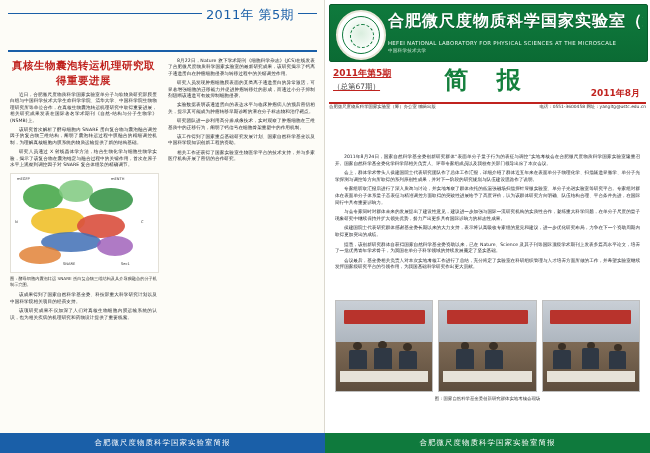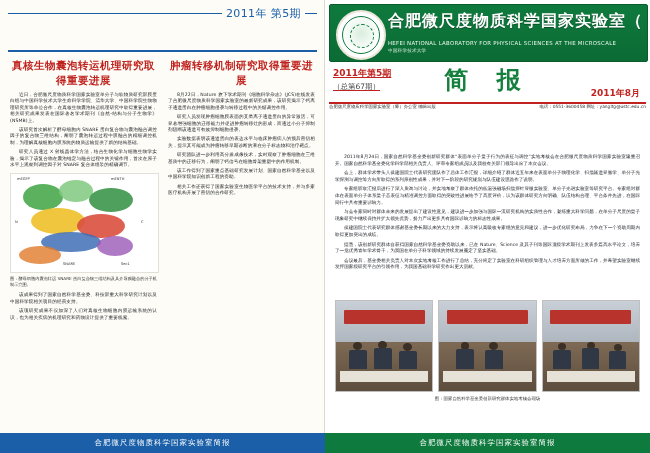--- a/index.html
+++ b/index.html
@@ -19,24 +19,24 @@
     border-right:1px solid #dcd9cf;
     box-sizing:border-box;
   }
   .lp-topbar{
     position:absolute;top:6px;left:0;width:325px;height:14px;
   }
   .lp-topbar .rule{
     position:absolute;top:7px;left:8px;width:309px;height:1px;background:#1a5fa8;
   }
   .lp-issue{
-    position:absolute;top:0px;right:20px;
+    position:absolute;top:0px;right:27px;
     background:#fdfcf7;
     padding:0 4px;
-    font-size:11px;color:#1a5fa8;
+    font-size:13px;color:#1a5fa8;
     letter-spacing:.4px;
   }
   .lp-section-banner{
     position:absolute;top:28px;left:28px;
     width:150px;height:22px;
   }
   .lp-section-banner .bookicon{
     position:absolute;left:0;top:2px;width:20px;height:16px;
   }
   .lp-section-banner .bk1{position:absolute;left:0;top:4px;width:20px;height:11px;background:#2b6cb0;transform:skewY(-8deg);border-radius:1px;}
@@ -239,21 +239,20 @@
 
         <div class="fig-cap">图：酵母细胞内囊泡转运 SNARE 蛋白复合物三维结构及其介导膜融合的分子机制示意图。</div>
 
         <div class="art-body">
           <p>该成果得到了国家自然科学基金委、科技部重大科学研究计划以及中国科学院相关项目的经费支持。</p>
           <p>该项研究成果不仅加深了人们对真核生物细胞内膜运输系统的认识，也为相关疾病的机理研究和药物设计提供了重要线索。</p>
         </div>
       </div>
 
       <div class="lp-col">
-        <div class="art-title">肿瘤转移机制研究取得重要进展</div>
         <div class="art-body">
           <p>8月22日，Nature 旗下学术期刊《细胞科学杂志》(JCS)在线发表了合肥微尺度物质科学国家实验室的最新研究成果，该研究揭示了钙离子通道蛋白在肿瘤细胞侵袭与转移过程中的关键调控作用。</p>
           <p>研究人员发现肿瘤细胞膜表面的某类离子通道蛋白的异常激活，可显著增强细胞的迁移能力并促进肿瘤转移灶的形成，而通过小分子抑制剂阻断该通道可有效抑制细胞侵袭。</p>
           <p>实验数据表明该通道蛋白的表达水平与临床肿瘤病人的预后密切相关，提示其可能成为肿瘤转移早期诊断的潜在分子标志物和治疗靶点。</p>
           <p>研究团队进一步利用高分辨成像技术，实时观察了肿瘤细胞在三维基质中的迁移行为，阐明了钙信号在细胞骨架重塑中的作用机制。</p>
           <p>该工作得到了国家重点基础研究发展计划、国家自然科学基金以及中国科学院知识创新工程的资助。</p>
           <p>相关工作还获得了国家实验室生物医学平台的技术支持，并与多家医疗机构开展了密切的合作研究。</p>
         </div>
       </div>
 

